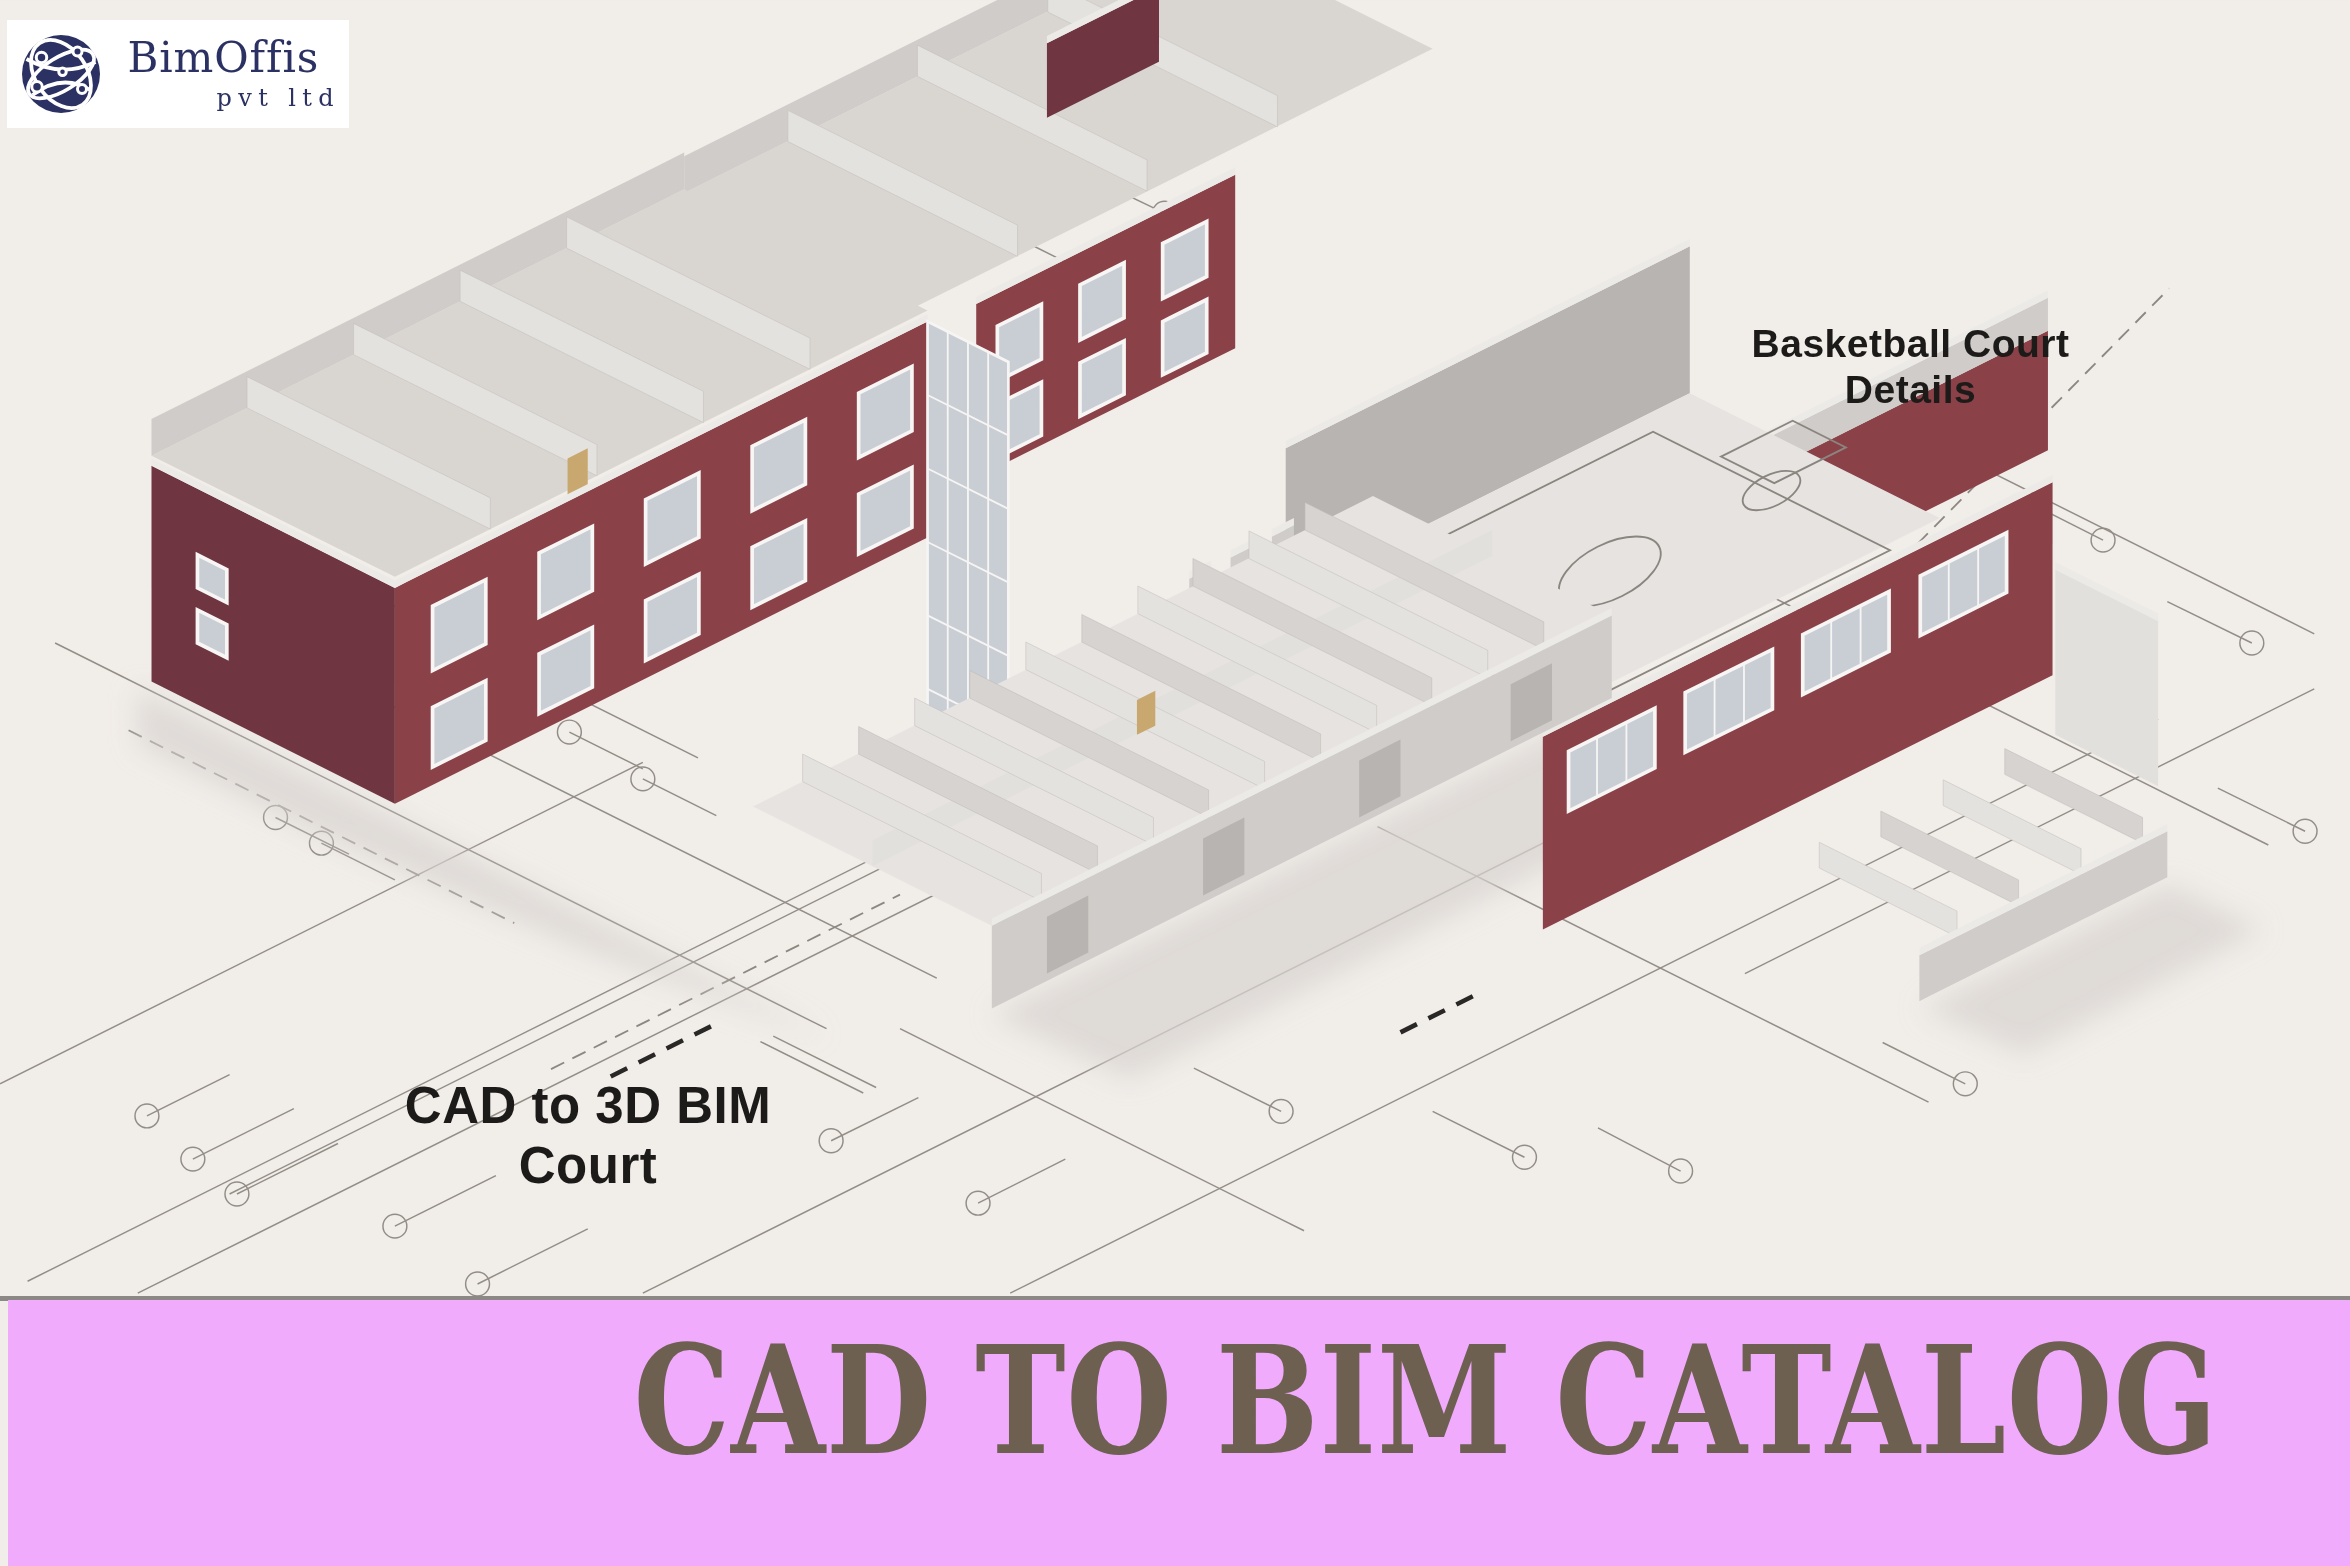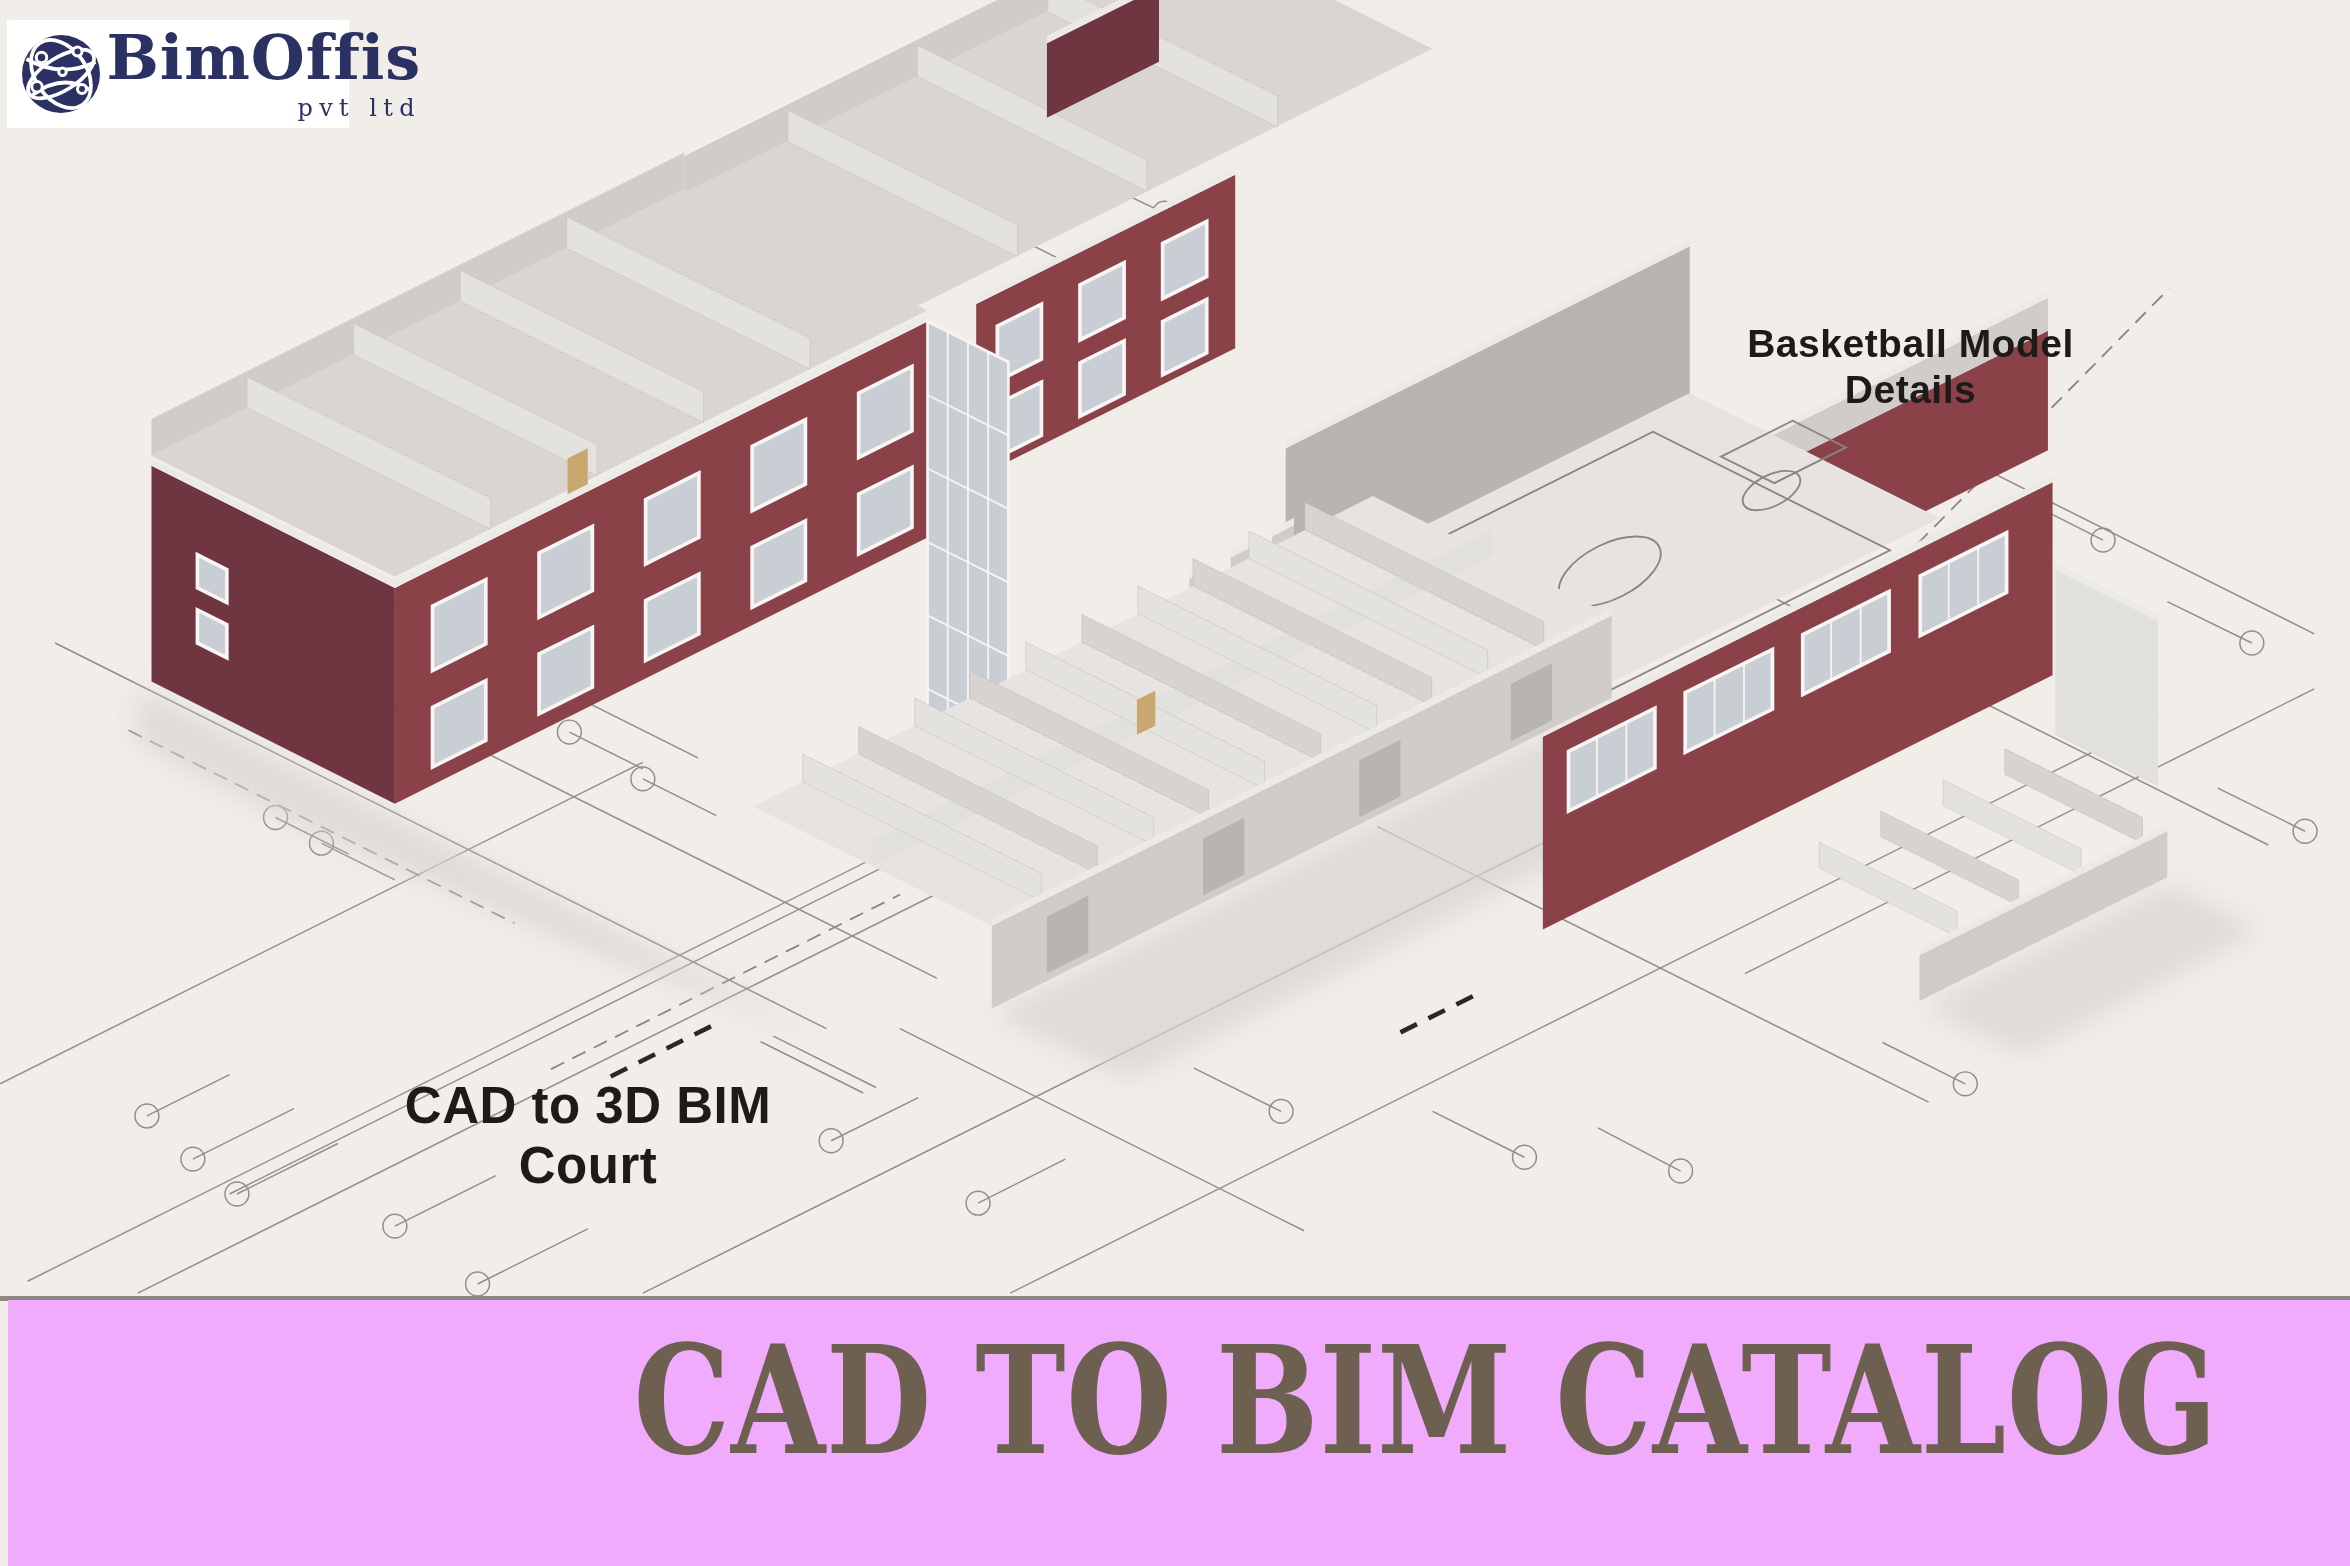--- a/index.html
+++ b/index.html
@@ -22,21 +22,21 @@
   .prtB{fill:#D6D3D0;stroke:#BFBCB9;stroke-width:.6;}
   .door{fill:#C9A870;}
   
   .scene-label{position:absolute;font-weight:700;color:#1D1B19;text-align:center;line-height:1.18;letter-spacing:0.5px;}
   .label-basketball{left:1690px;top:321px;width:441px;font-size:39px;}
   .label-cad{left:377px;top:1076px;width:422px;font-size:51px;}
   
   .logo-card{position:absolute;left:7.3px;top:20px;width:342px;height:108px;background:#fff;display:flex;align-items:center;}
   .logo-icon{width:90px;height:90px;margin-left:9.2px;flex:0 0 auto;}
   .logo-text{flex:1;padding-right:9.2px;}
-  .logo-brand{font-family:"DejaVu Serif",serif;font-weight:700;font-size:62px;color:var(--brand-navy,#2B3162);line-height:1;text-align:center;letter-spacing:0.9px;}
+  .logo-brand{font-family:"DejaVu Serif",serif;font-weight:400;font-size:42px;color:var(--brand-navy,#2B3162);line-height:1;text-align:center;letter-spacing:0.9px;}
   .logo-suffix{font-family:"DejaVu Serif",serif;font-size:24px;color:var(--brand-navy,#2B3162);letter-spacing:6.4px;text-align:right;margin-top:5px;}
   
   .divider{position:absolute;left:0;top:1296px;width:2351px;height:4.6px;background:#8B8886;}
   .footer{position:absolute;left:8px;top:1300px;width:2351px;height:266px;background:#f0abfc;text-align:right;}
   .footer-title{margin:13px 0 0 0;font-family:"DejaVu Serif",serif;font-weight:700;font-size:138px;color:var(--title-brown,#6E6051);letter-spacing:0.9px;transform:scale(.88,1.08);transform-origin:center top;white-space:nowrap;}
   .footer-tagline{margin:20px 0 0 0;font-weight:700;font-size:30px;letter-spacing:2.4px;color:var(--text-black,#151310);}
 </style>
 </head>
 <body>
 
@@ -277,21 +277,21 @@
         <circle cx="62" cy="57" r="5"></circle>
       </g>
     </svg>
     <div class="logo-text">
       <div class="logo-brand">BimOffis</div>
       <div class="logo-suffix">pvt ltd</div>
     </div>
   </div>
 
   <div class="scene-label label-basketball">
-    <span>Basketball Model</span><br>
+    <span>Basketball Court</span><br>
     <span>Details</span>
   </div>
   <div class="scene-label label-cad">
     <span>CAD to 3D BIM</span><br>
     <span>Court</span>
   </div>
 
   <div class="divider"></div>
   <div class="footer">
     <h1 class="footer-title">CAD TO BIM CATALOG</h1>

